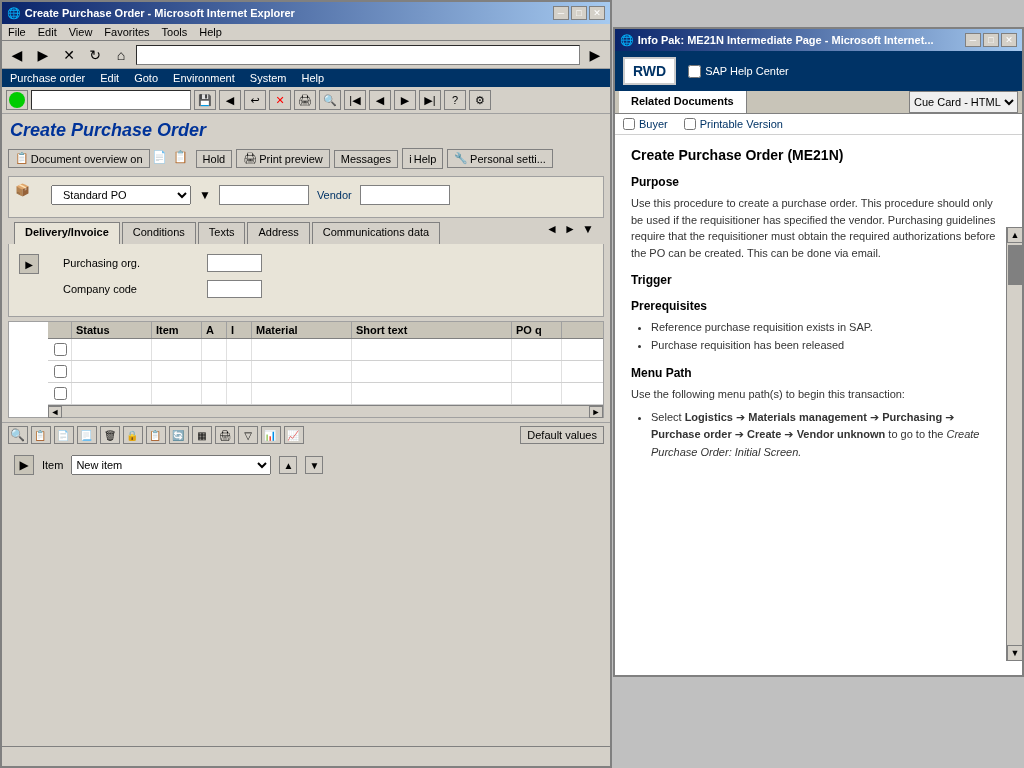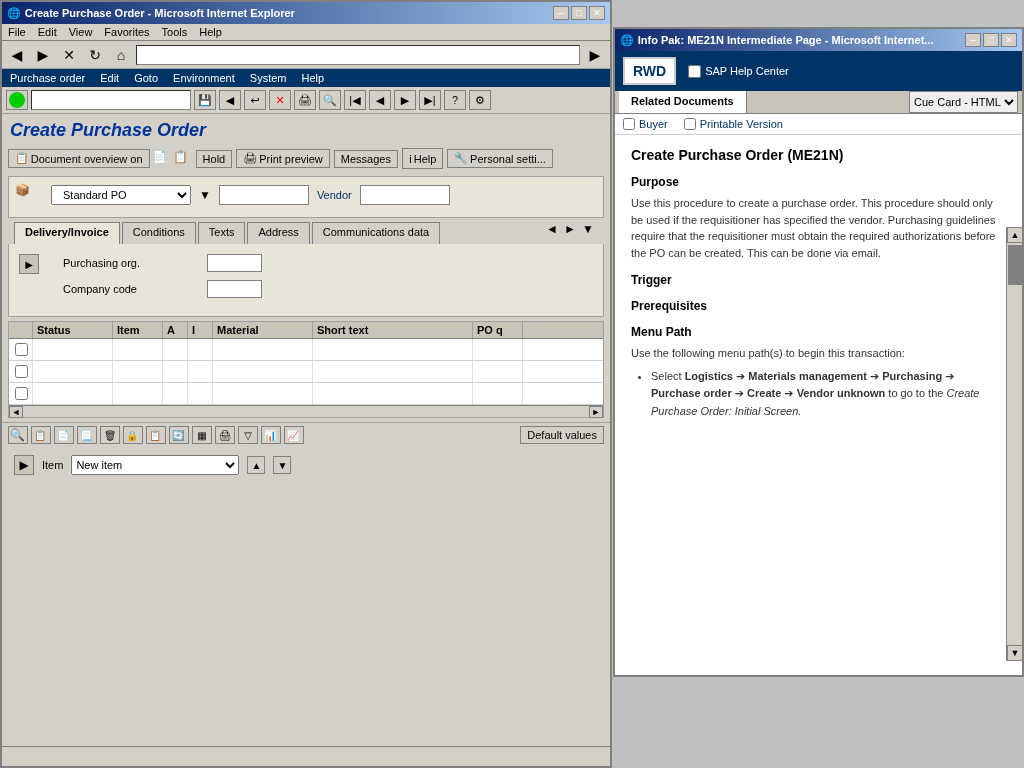--- a/index.html
+++ b/index.html
@@ -53,21 +53,21 @@
 
     .tab-bar { display: flex; background: #d4d0c8; padding: 0 6px; margin: 2px 6px 0 6px; }
     .tab { font-size: 11px; padding: 3px 10px; border: 1px solid #808080; border-bottom: none; background: #d4d0c8; cursor: pointer; margin-right: 2px; }
     .tab.active { background: #e8e4d8; font-weight: bold; }
 
     .form-section { background: #e8e4d8; margin: 0 6px; padding: 10px; border: 1px solid #a0a0a0; border-top: none; }
     .form-row { display: flex; align-items: center; margin-bottom: 8px; gap: 24px; }
     .form-row label { font-size: 11px; width: 120px; }
     .form-row input { width: 55px; height: 18px; border: 1px solid #808080; background: white; }
 
-    .items-table { margin: 4px 6px; background: white; border: 1px solid #a0a0a0; }
+    .items-table { margin: 4px 6px; background: white; border: 1px solid #a0a0a0; padding-left: 39px; }
     .items-table-header { display: flex; background: #c8c4b8; border-bottom: 1px solid #808080; }
     .items-table-header div { font-size: 11px; font-weight: bold; padding: 2px 4px; border-right: 1px solid #a0a0a0; }
     .items-table-row { display: flex; border-bottom: 1px solid #d0d0d0; }
     .items-table-row div { font-size: 11px; padding: 2px 4px; border-right: 1px solid #e0e0e0; }
     .items-table-row input[type="checkbox"] { margin: 2px; }
 
     .items-toolbar { display: flex; align-items: center; gap: 3px; padding: 3px 6px; background: #d4d0c8; border-top: 1px solid #a0a0a0; }
     .items-toolbar .icon-btn { width: 20px; height: 18px; background: #d4d0c8; border: 1px solid #808080; display: flex; align-items: center; justify-content: center; cursor: pointer; font-size: 10px; }
 
     .bottom-bar { display: flex; align-items: center; gap: 8px; padding: 4px 6px; background: #d4d0c8; margin: 4px 6px; }
@@ -335,21 +335,21 @@
     <div class="icon-btn">▽</div>
     <div class="icon-btn">📊</div>
     <div class="icon-btn">📈</div>
     <div style="flex:1;"></div>
     <div class="sap-action-btn">Default values</div>
   </div>
 
   <div class="bottom-bar">
     <div style="width:20px;height:20px;background:#c8c4b8;border:1px solid #808080;display:flex;align-items:center;justify-content:center;">▶</div>
     <label>Item</label>
-    <select style="width:168px;height:20px;font-size:11px;">
+    <select style="width:200px;height:20px;font-size:11px;">
       <option>New item</option>
     </select>
     <div class="scroll-btn">▲</div>
     <div class="scroll-btn">▼</div>
   </div>
 
   <div class="status-bar">
     <span></span>
   </div>
 </div>
@@ -397,20 +397,24 @@
   <div style="position:relative; height:calc(100% - 120px);">
     <div class="help-body" style="padding-right:20px;">
       <div class="help-main-title">Create Purchase Order (ME21N)</div>
 
       <div class="help-section-title">Purpose</div>
       <p>Use this procedure to create a purchase order. This procedure should only be used if the requisitioner has specified the vendor. Purchasing guidelines require that the requisitioner must obtain the required authorizations before the PO can be created. This can be done via email.</p>
 
       <div class="help-section-title">Trigger</div>
 
       <div class="help-section-title">Prerequisites</div>
+      <ul>
+        <li>Reference purchase requisition exists in SAP.</li>
+        <li>Purchase requisition has been released</li>
+      </ul>
 
       <div class="help-section-title">Menu Path</div>
       <p>Use the following menu path(s) to begin this transaction:</p>
       <ul>
         <li>
           Select <span class="bold">Logistics</span>
           <span> ➔ </span>
           <span class="bold">Materials management</span>
           <span> ➔ </span>
           <span class="bold">Purchasing</span>

